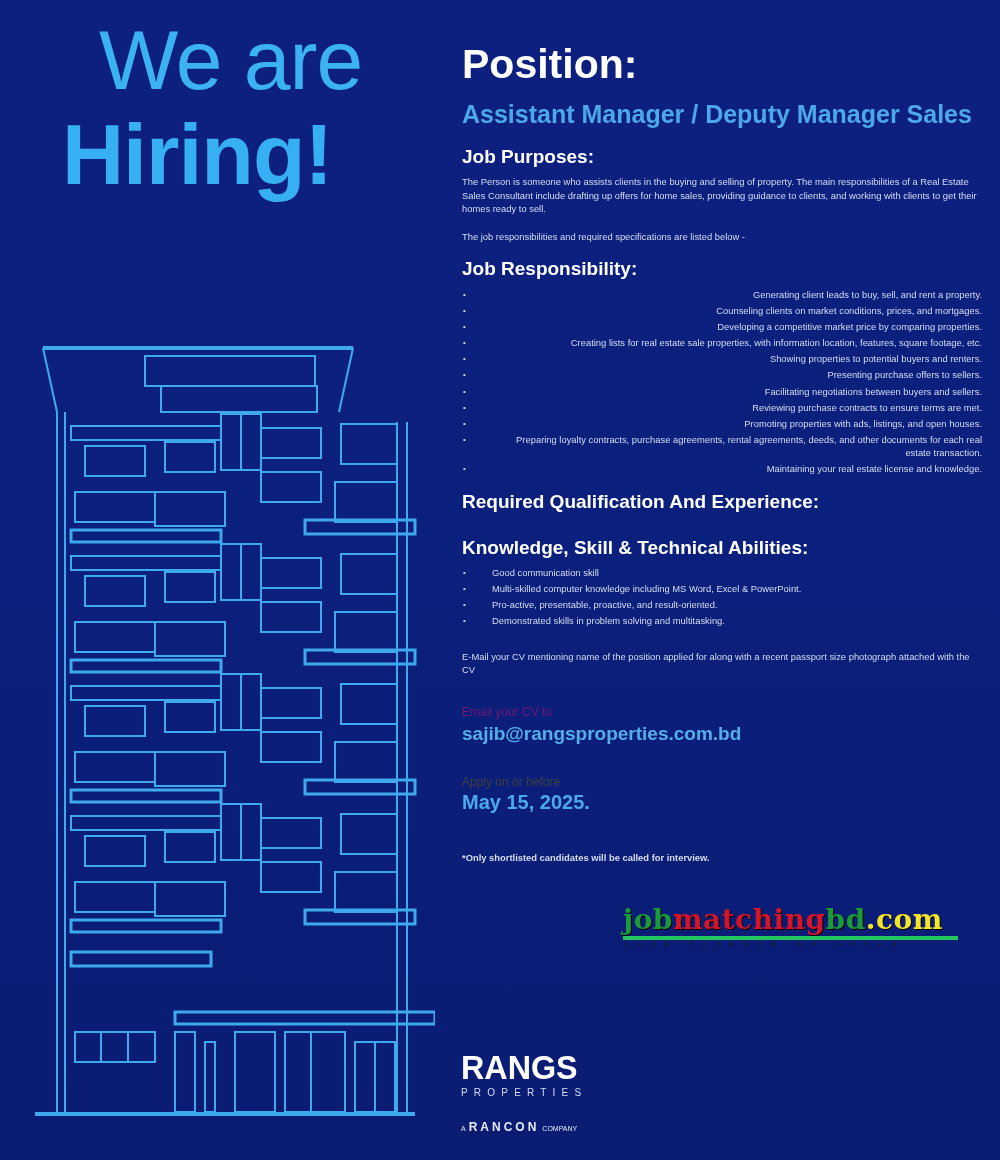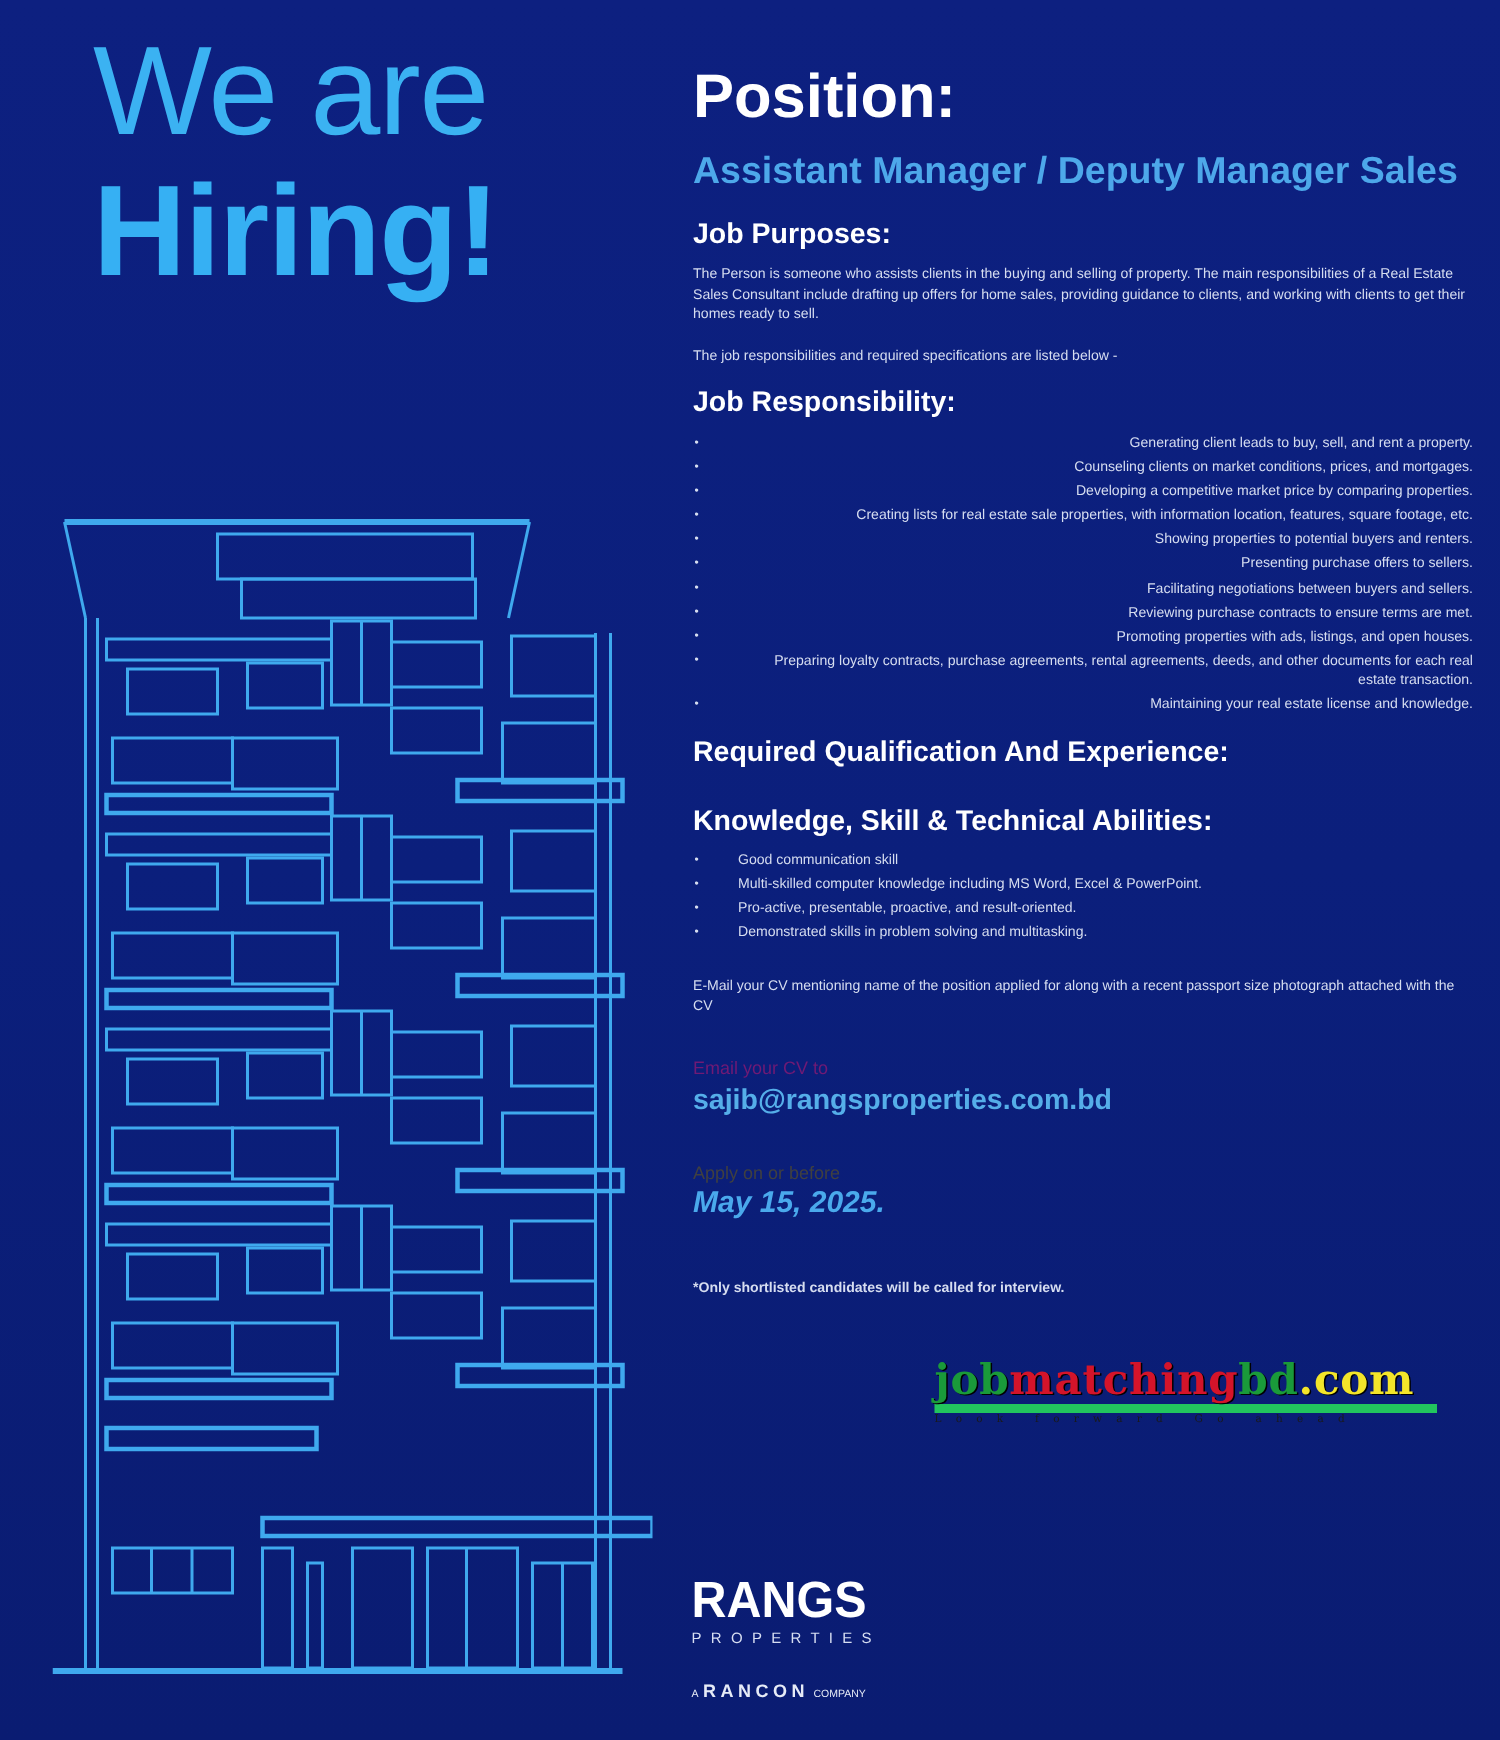--- a/index.html
+++ b/index.html
@@ -19,20 +19,21 @@
     color: #33aef0;
   }
   .hero-line1 {
     font-size: 84px;
     font-weight: 300;
     letter-spacing: -1px;
     line-height: 92px;
     color: #3bb2f2;
     -webkit-text-stroke: 0px;
     font-family: "Liberation Sans", sans-serif;
+    margin-left: 37px;
   }
   .hero-line2 {
     font-size: 86px;
     font-weight: bold;
     line-height: 96px;
     color: #36b0f3;
     letter-spacing: -1px;
   }
   .building {
     position: absolute;
@@ -100,21 +101,20 @@
   }
   .apply-label {
     font-size: 12px;
     color: #404040;
   }
   .deadline {
     font-size: 20px;
     font-weight: bold;
     color: #4aa9ec;
     margin-top: 2px;
-    font-style: italic;
   }
   .note {
     font-size: 9.4px;
     color: #d6ddf0;
   }
   .logo {
     position: absolute;
     left: 461px;
     top: 1050px;
   }
@@ -158,21 +158,21 @@
     text-shadow: 1px 1px 0 #000000;
   }
   .wm-g { color: #1a9a3a; }
   .wm-r { color: #d4142a; }
   .wm-y { color: #f3e52a; }
   .wm-tag {
     font-family: "DejaVu Serif", serif;
     font-size: 7px;
     letter-spacing: 9.5px;
     color: #1a1a1a;
-    border-top: 6px solid #22c55e;
+    border-top: 4px solid #22c55e;
     margin-top: 1px;
     width: 335px;
     line-height: 9px;
   }
 </style>
 </head>
 <body>
 
 <div class="hero">
   <div class="hero-line1">We are</div>

